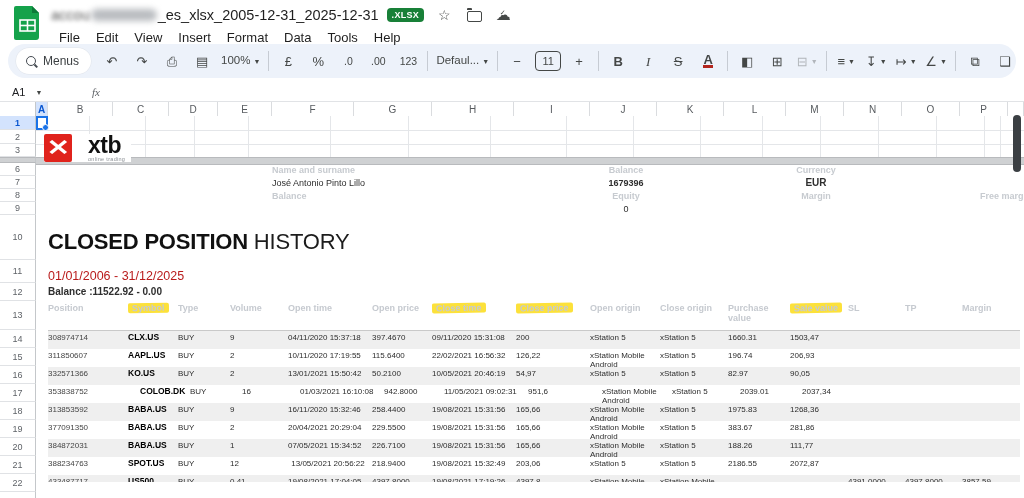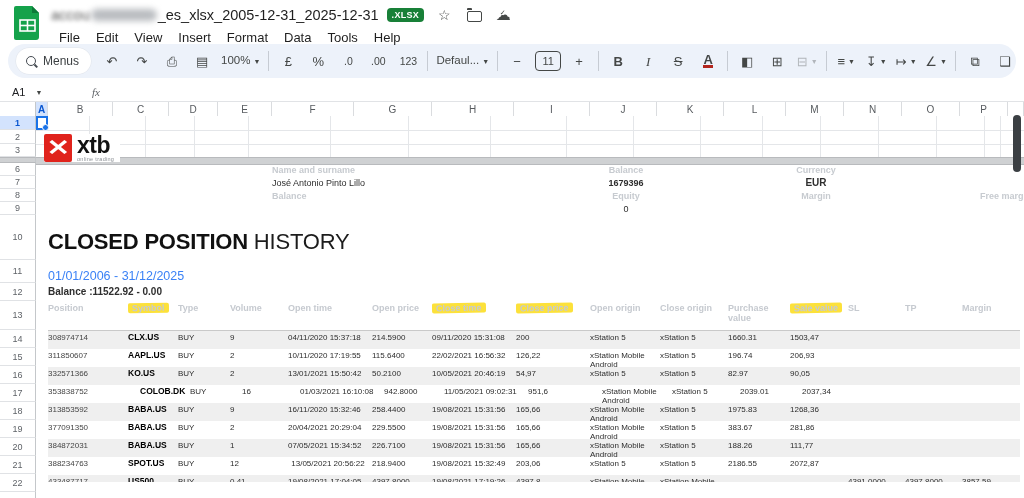--- a/index.html
+++ b/index.html
@@ -54,33 +54,33 @@
   .rh.gap{background:#cfd1d3;border-top:1px solid #b8babd;border-bottom:1px solid #b8babd;}
   .content{position:absolute;left:36px;top:14px;right:0;bottom:0;overflow:hidden;background:#fff;}
   .gline{position:absolute;background:#e4e6e9;}
   .hidden-band{position:absolute;left:0;right:0;top:41px;height:6px;background:#cfd1d3;border-top:1px solid #b8babd;border-bottom:1px solid #b8babd;z-index:1;}
   .a1sel{position:absolute;left:0;top:0;width:12px;height:14px;border:2px solid #1a73e8;box-sizing:border-box;z-index:2;}
   .a1sel .handle{position:absolute;right:-3px;bottom:-3px;width:5px;height:5px;background:#1a73e8;border:1px solid #fff;border-radius:50%;}
   
   .xtb{position:absolute;left:8px;top:18px;display:flex;z-index:3;background:#fff;padding-right:6px;}
   .xtb-sq{width:28px;height:28px;background:#e0231c;border-radius:2px;display:flex;align-items:center;justify-content:center;}
   .xtb-sq span{color:#fff;font-weight:bold;font-size:22px;line-height:1;transform:scaleX(1.25);}
-  .xtb-txt{margin-left:5px;}
+  .xtb-txt{margin-left:16px;}
   .xtb-brand{font-size:23px;font-weight:bold;color:#111;line-height:22px;letter-spacing:-.5px;}
   .xtb-tag{font-size:5.5px;color:#8a8f94;letter-spacing:.3px;}
   
   .paper{position:absolute;left:0;right:0;top:47px;bottom:0;background:#fff;overflow:hidden;z-index:0;}
   .abs{position:absolute;white-space:nowrap;}
   .glabel{font-size:9px;font-weight:bold;color:#c7cbd0;}
   .gval{font-size:9px;color:#2e2e2e;}
   .cen{width:100px;text-align:center;}
   .rep-title{font-size:22px;color:#111;letter-spacing:-.2px;}
   .rep-title b{font-weight:800;}
   .rep-title .lt{font-weight:400;color:#1c1c1c;}
-  .rep-period{font-size:12.5px;color:#3b82f6;}
+  .rep-period{font-size:12.5px;color:#b91c1c;}
   .rep-balance{font-size:10px;font-weight:bold;color:#2e2e2e;}
   
   .rtable{position:absolute;left:12px;top:138px;}
   .trow{display:flex;}
   .trow.zebra{background:#efefef;}
   .trow.first{border-top:1px solid #c9c9c9;}
   .td,.th{box-sizing:border-box;flex:none;padding:2px 4px 0 0;overflow:hidden;}
   .th{font-size:9px;font-weight:bold;color:#c6cad0;height:29px;white-space:normal;line-height:10px;}
   .hl{background:#fce13a;border-radius:2px;padding:0 4px;display:inline-block;transform:rotate(-1deg);}
   .td{font-size:8px;color:#2c2c2c;height:18px;line-height:9px;white-space:normal;}
@@ -350,21 +350,21 @@
             <div class="th" style="width: 57px;">SL</div>
             <div class="th" style="width: 57px;">TP</div>
             <div class="th" style="width: 46px;">Margin</div>
           </div>
           <div class="trow zebra first">
             <div class="td pos" style="width: 80px;">308974714</div>
             <div class="td sym" style="width: 50px;">CLX.US</div>
             <div class="td" style="width: 52px;">BUY</div>
             <div class="td" style="width: 58px;">9</div>
             <div class="td" style="width: 84px;">04/11/2020 15:37:18</div>
-            <div class="td" style="width: 60px;">214.5900</div>
+            <div class="td" style="width: 60px;">397.4670</div>
             <div class="td" style="width: 84px;">09/11/2020 15:31:08</div>
             <div class="td" style="width: 74px;">200</div>
             <div class="td" style="width: 70px;">xStation 5</div>
             <div class="td" style="width: 68px;">xStation 5</div>
             <div class="td" style="width: 62px;">1660.31</div>
             <div class="td" style="width: 58px;">1503,47</div>
             <div class="td" style="width: 57px;"></div>
             <div class="td" style="width: 57px;"></div>
             <div class="td" style="width: 46px;"></div>
           </div>

